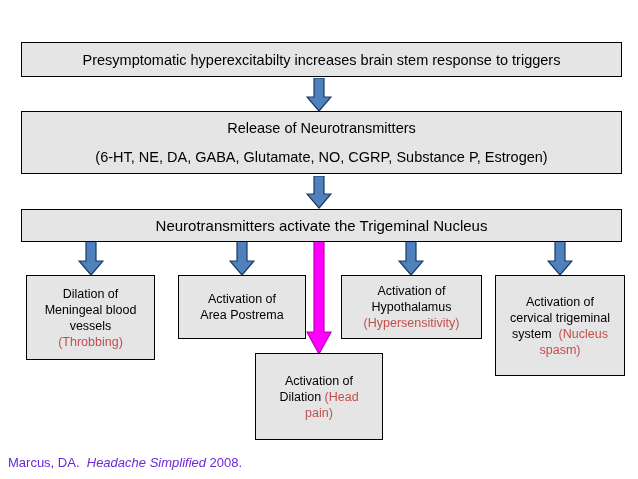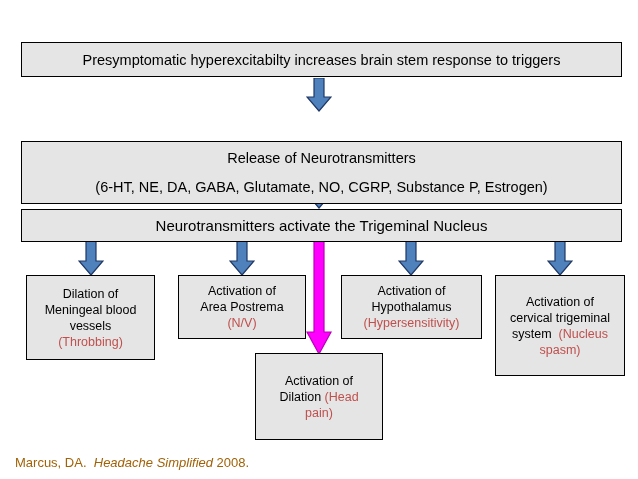--- a/index.html
+++ b/index.html
@@ -40,21 +40,20 @@
   .box-top {
     left: 21px;  top: 42px;
     width: 601px; height: 35px;
     font-size: 14.5px;
   }
   .box-release {
     left: 21px;  top: 111px;
     width: 601px; height: 63px;
     font-size: 14.5px;
     gap: 13px;
-    margin-top: 30px;
   }
   .box-trig {
     left: 21px;  top: 209px;
     width: 601px; height: 33px;
     font-size: 15px;
   }
 
   .leaf {
     font-size: 12.5px;
     line-height: 1.28;
@@ -71,24 +70,24 @@
   
   .arrow {
     position: absolute;
     z-index: 2;
   }
   .arrow svg { display: block; }
 
   
   .citation {
     position: absolute;
-    left: 15px;
+    left: 8px;
     top: 455px;
     font-size: 13px;
-    color: #a16207;
+    color: #6d28d9;
     white-space: nowrap;
   }
   .citation .ital { font-style: italic; }
 </style>
 </head>
 <body>
 
 <div id="canvas">
 
   <div class="arrow" style="left:306px; top:78px;">
@@ -149,21 +148,20 @@
   <div class="box leaf box-dilation">
     <span class="line">Dilation of</span>
     <span class="line">Meningeal blood</span>
     <span class="line">vessels</span>
     <span class="line red">(Throbbing)</span>
   </div>
 
   <div class="box leaf box-postrema">
     <span class="line">Activation of</span>
     <span class="line">Area Postrema</span>
-    <span class="line red">(N/V)</span>
   </div>
 
   <div class="box leaf box-hypo">
     <span class="line">Activation of</span>
     <span class="line">Hypothalamus</span>
     <span class="line red">(Hypersensitivity)</span>
   </div>
 
   <div class="box leaf box-cervical">
     <span class="line">Activation of</span>

